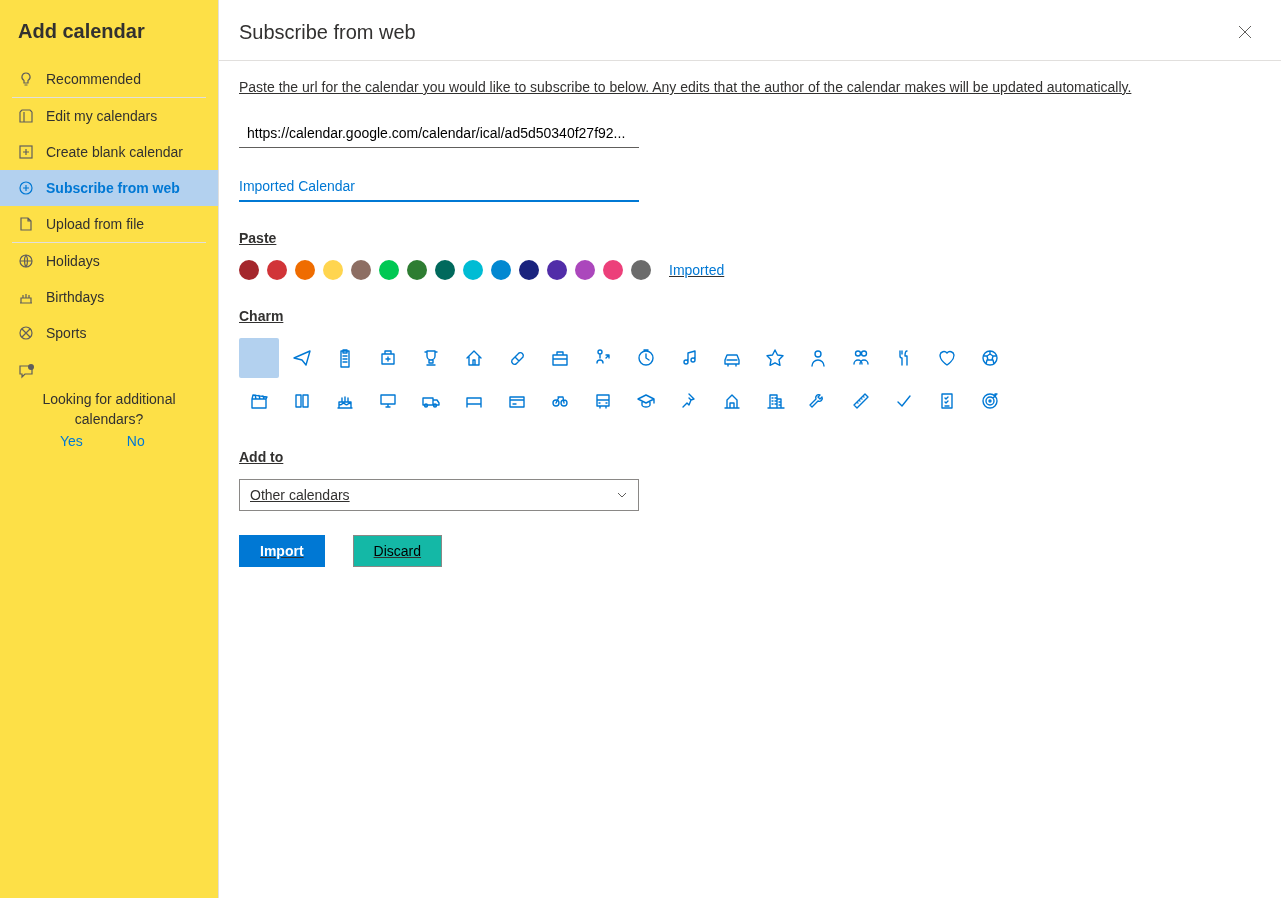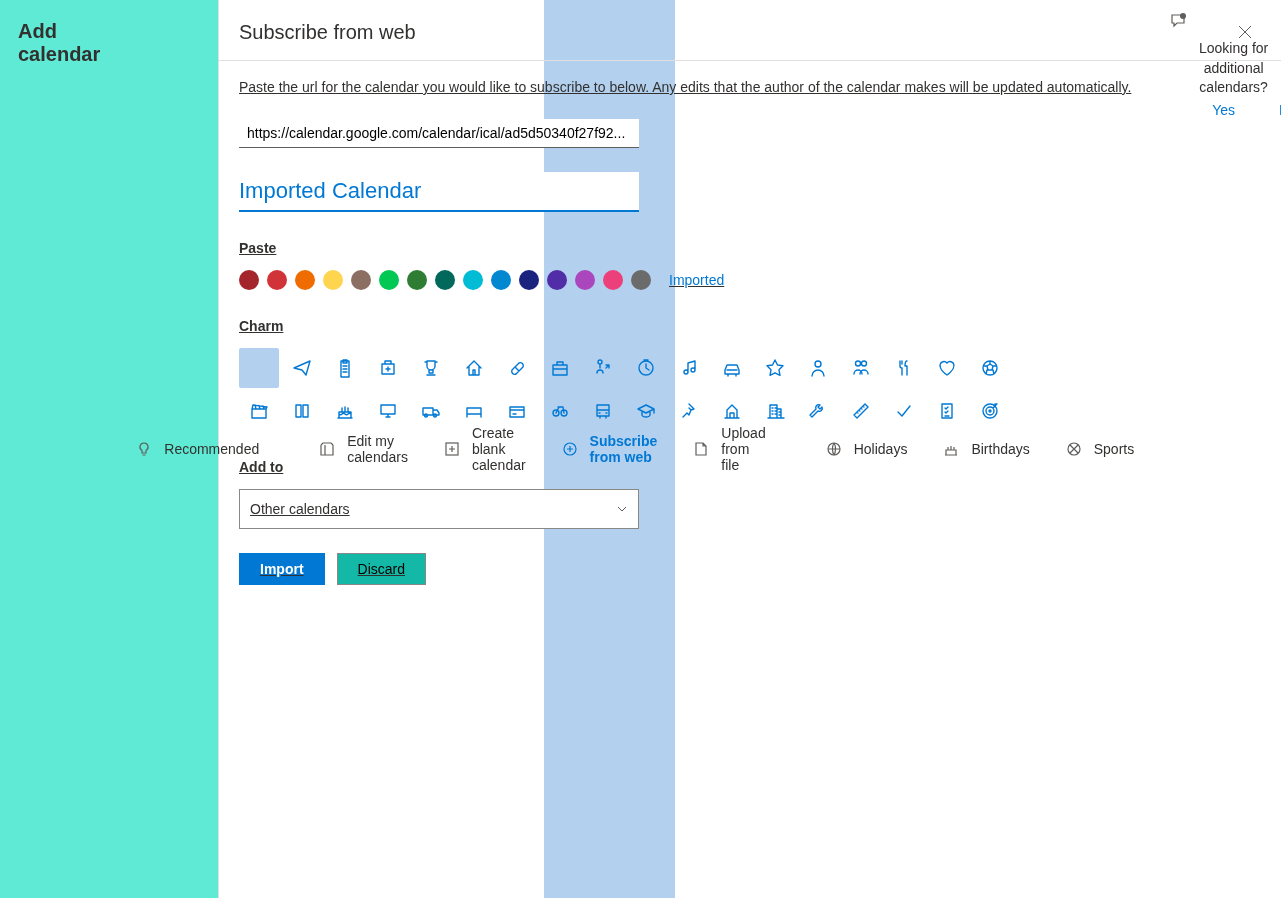--- a/index.html
+++ b/index.html
@@ -1,18 +1,18 @@
 <!DOCTYPE html>
 <html><head>
 <meta charset="utf-8">
 <style>
 * { box-sizing: border-box; margin: 0; padding: 0; }
 body { font-family: 'Segoe UI', sans-serif; font-size: 14px; color: #323130; background: #fff; width: 1281px; height: 898px; overflow: hidden; display: flex; }
 
-.sidebar { width: 219px; background: #5eead4; border-right: 1px solid #e1dfdd; display: flex; flex-direction: row; }
+.sidebar { width: 219px; background: #fde047; border-right: 1px solid #e1dfdd; display: flex; flex-direction: column; }
 .sidebar-title { font-size: 20px; font-weight: 600; padding: 20px 18px 18px; }
 .sidebar-divider { height: 1px; background: #e1dfdd; margin: 0 12px; }
 .sidebar-item { display: flex; align-items: center; gap: 12px; padding: 10px 18px; cursor: pointer; font-size: 14px; }
 .sidebar-item.selected { background: #b3d1ef; color: #0078d4; font-weight: 600; }
 .sidebar-icon { width: 16px; height: 16px; display: flex; align-items: center; justify-content: center; flex-shrink: 0; }
 .sidebar-icon svg { width: 16px; height: 16px; stroke: #605e5c; fill: none; stroke-width: 1.2; }
 .sidebar-item.selected .sidebar-icon svg { stroke: #0078d4; }
 .sidebar-footer { padding: 12px 18px; }
 .sidebar-footer .feedback-icon { margin-bottom: 6px; }
 .sidebar-footer .feedback-icon svg { width: 18px; height: 18px; stroke: #605e5c; fill: none; }
@@ -23,37 +23,37 @@
 .main { flex: 1; display: flex; flex-direction: column; }
 .main-header { display: flex; align-items: center; justify-content: space-between; padding: 20px 24px 16px 20px; border-bottom: 1px solid #e1dfdd; }
 .main-title { font-size: 20px; font-weight: 400; }
 .close-btn { width: 24px; height: 24px; cursor: pointer; display: flex; align-items: center; justify-content: center; color: #605e5c; }
 .close-btn svg { width: 14px; height: 14px; stroke: currentColor; }
 
 .main-body { padding: 18px 20px; overflow-y: auto; text-decoration: underline; }
 .description { font-size: 14px; color: #323130; margin-bottom: 24px; }
 
 .url-input { width: 400px; border: none; border-bottom: 1px solid #605e5c; padding: 6px 8px; font-size: 14px; font-family: inherit; outline: none; overflow: hidden; text-overflow: ellipsis; white-space: nowrap; }
-.name-input { width: 400px; border: none; border-bottom: 2px solid #0078d4; padding: 6px 0; font-size: 22px; font-family: inherit; outline: none; color: #0078d4; margin-top: 24px; }
+.name-input { width: 400px; border: none; border-bottom: 2px solid #0078d4; padding: 6px 0; font-size: 14px; font-family: inherit; outline: none; color: #0078d4; margin-top: 24px; }
 
 .section-label { font-size: 14px; font-weight: 600; margin-top: 28px; margin-bottom: 14px; }
 
 .color-row { display: flex; align-items: center; gap: 8px; }
 .color-swatch { width: 20px; height: 20px; border-radius: 50%; cursor: pointer; }
 .customize-link { margin-left: 10px; color: #0078d4; cursor: pointer; font-size: 14px; }
 
 .charm-grid { display: flex; flex-wrap: wrap; gap: 3px; max-width: 800px; }
 .charm { width: 40px; height: 40px; display: flex; align-items: center; justify-content: center; cursor: pointer; border-radius: 2px; }
 .charm.selected { background: #b3d1ef; }
 .charm svg { width: 20px; height: 20px; stroke: #0078d4; fill: none; stroke-width: 1.4; stroke-linecap: round; stroke-linejoin: round; }
 
-.addto-select { width: 400px; height: 40px; border: 1px solid #8a8886; padding: 0 10px; display: flex; align-items: center; justify-content: space-between; cursor: pointer; font-size: 14px; background: #fff; text-align: right; }
+.addto-select { width: 400px; height: 32px; border: 1px solid #8a8886; padding: 0 10px; display: flex; align-items: center; justify-content: space-between; cursor: pointer; font-size: 14px; background: #fff; text-align: right; }
 .addto-select svg { width: 12px; height: 12px; stroke: #605e5c; }
 
-.button-row { display: flex; gap: 12px; margin-top: 24px; }
+.button-row { display: flex; gap: 28px; margin-top: 24px; }
 .btn { padding: 0 20px; height: 32px; border: 1px solid #8a8886; background: #14b8a6; font-size: 14px; font-family: inherit; cursor: pointer; }
 .btn.primary { background: #0078d4; border-color: #0078d4; color: #fff; font-weight: 600; }
 </style>
 </head>
 <body>
 
 <div class="sidebar">
   <div class="sidebar-title">Add calendar</div>
 
   <div class="sidebar-item">

